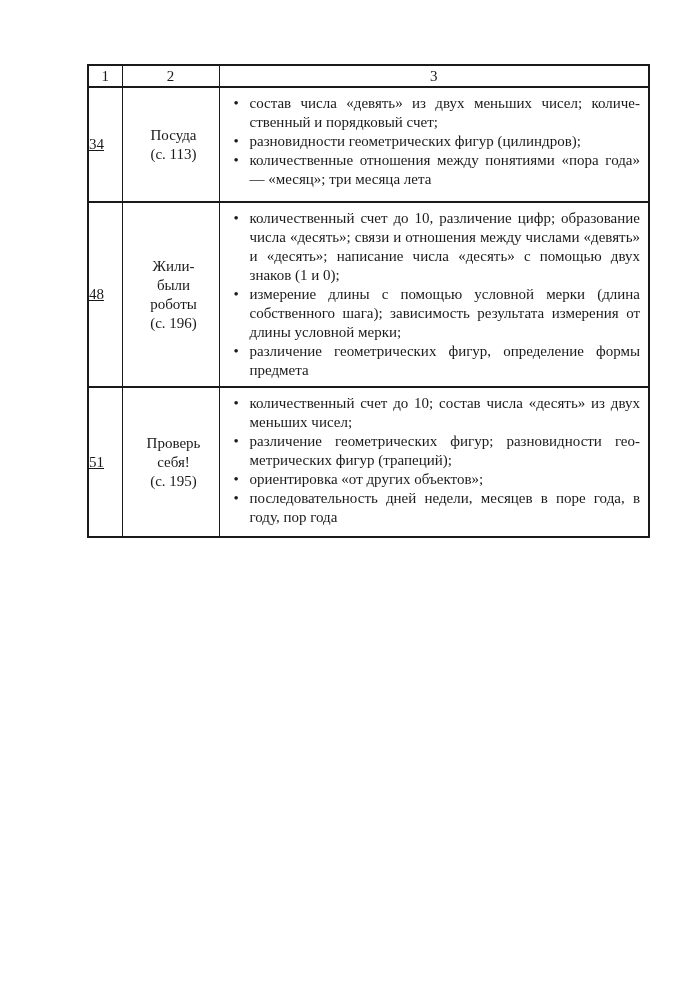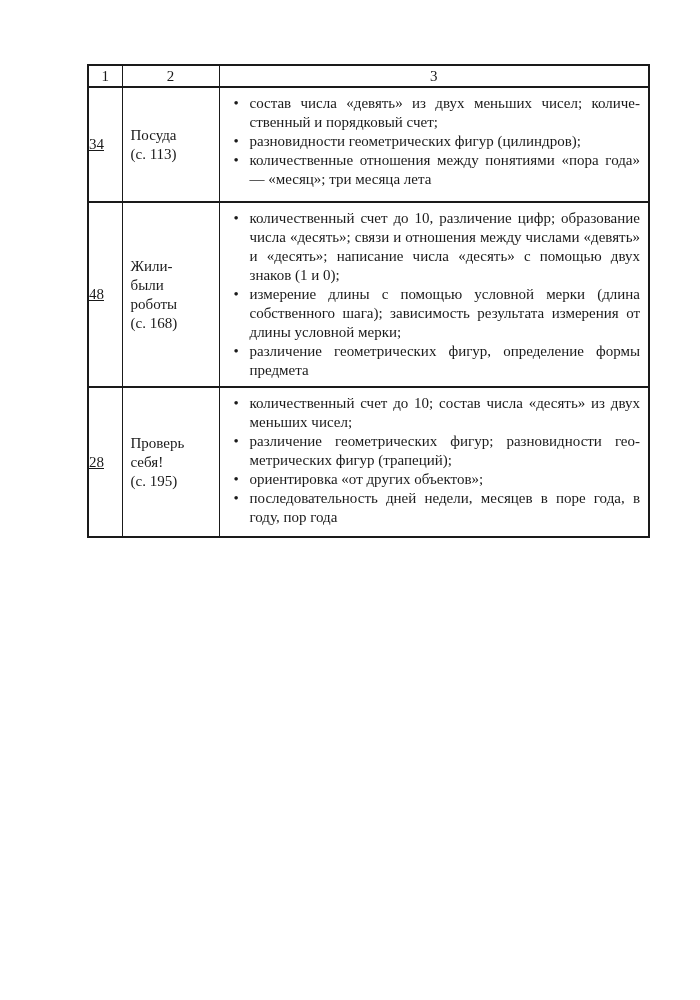--- a/index.html
+++ b/index.html
@@ -47,21 +47,21 @@
   tbody tr:nth-child(1) td { height: 101px; }
   tbody tr:nth-child(2) td { height: 169px; }
   tbody tr:nth-child(3) td { height: 136px; }
   td.num {
     text-align: left;
     vertical-align: middle;
     text-decoration: underline;
   }
   td.topic {
     vertical-align: middle;
-    text-align: left;
+    text-align: center;
     padding-left: 8px;
     padding-right: 2px;
     white-space: pre-line;
   }
   td.content {
     vertical-align: top;
     padding: 6px 8px 6px 0;
   }
   td.content ul {
     margin: 0;
@@ -108,32 +108,32 @@
             <li><span class="bullet">•</span>количественные отношения между понятиями «пора года» — «месяц»; три месяца лета</li>
           </ul>
     </td>
   </tr>
 
   <tr>
     <td class="num">48</td>
     <td class="topic">Жили-
 были
 роботы
-(с. 168)</td>
+(с. 196)</td>
     <td class="content">
       <ul>
             <li><span class="bullet">•</span>количественный счет до 10, различение цифр; образова­ние числа «десять»; связи и отношения между числами «девять» и «десять»; написание числа «десять» с по­мощью двух знаков (1 и 0);</li>
             <li><span class="bullet">•</span>измерение длины с помощью условной мерки (длина собственного шага); зависимость результата измерения от длины условной мерки;</li>
             <li><span class="bullet">•</span>различение геометрических фигур, определение формы предмета</li>
           </ul>
     </td>
   </tr>
 
   <tr>
-    <td class="num">28</td>
+    <td class="num">51</td>
     <td class="topic">Проверь
 себя!
 (с. 195)</td>
     <td class="content">
       <ul>
             <li><span class="bullet">•</span>количественный счет до 10; состав числа «десять» из двух меньших чисел;</li>
             <li><span class="bullet">•</span>различение геометрических фигур; разновидности гео­метрических фигур (трапеций);</li>
             <li><span class="bullet">•</span>ориентировка «от других объектов»;</li>
             <li><span class="bullet">•</span>последовательность дней недели, месяцев в поре года, в году, пор года</li>
           </ul>

